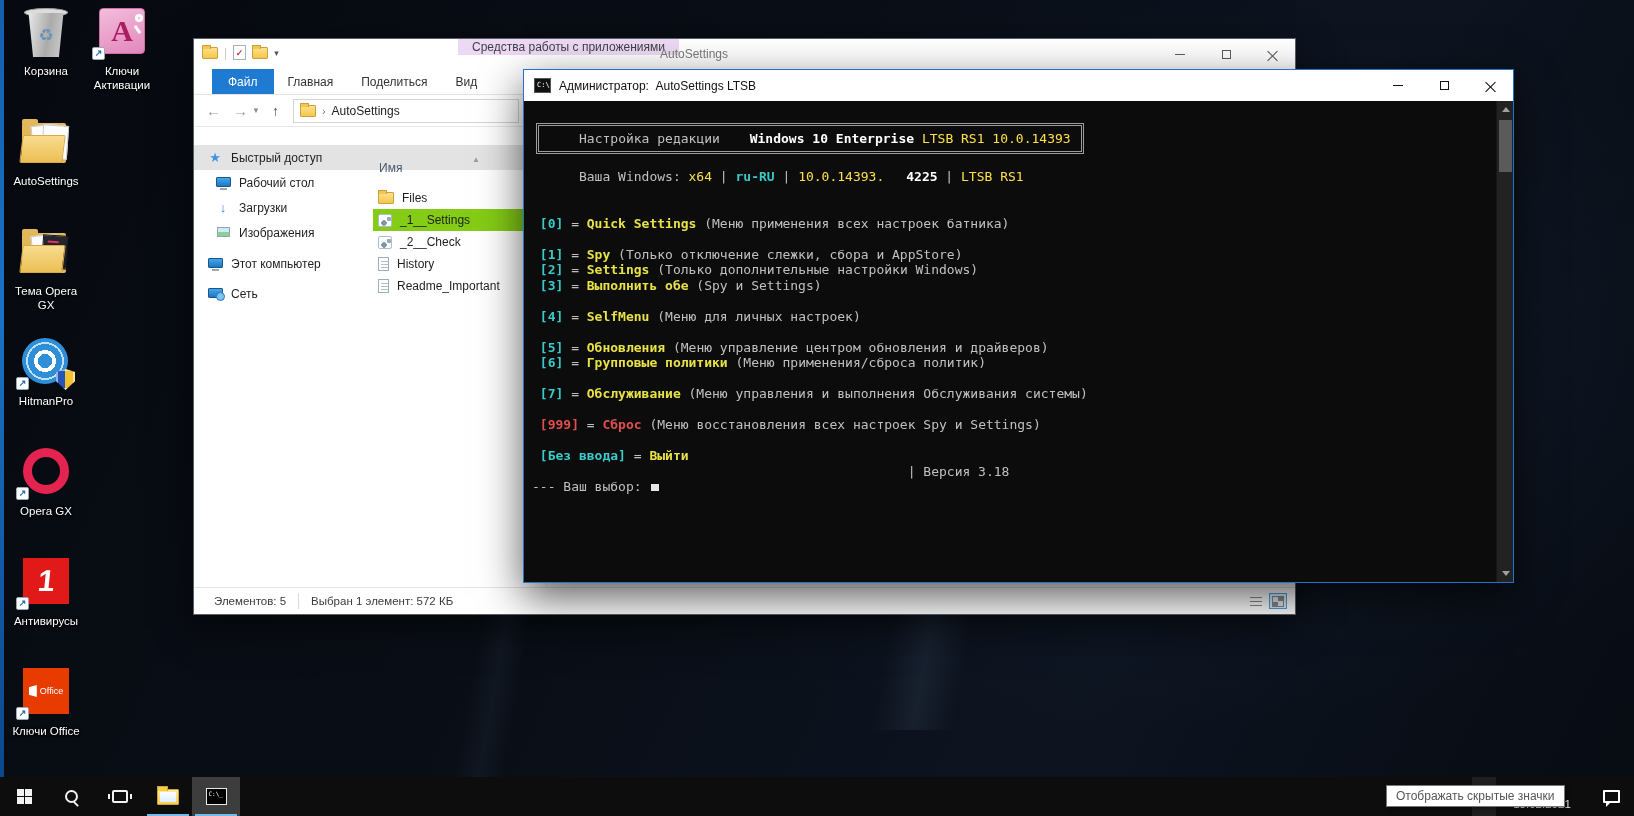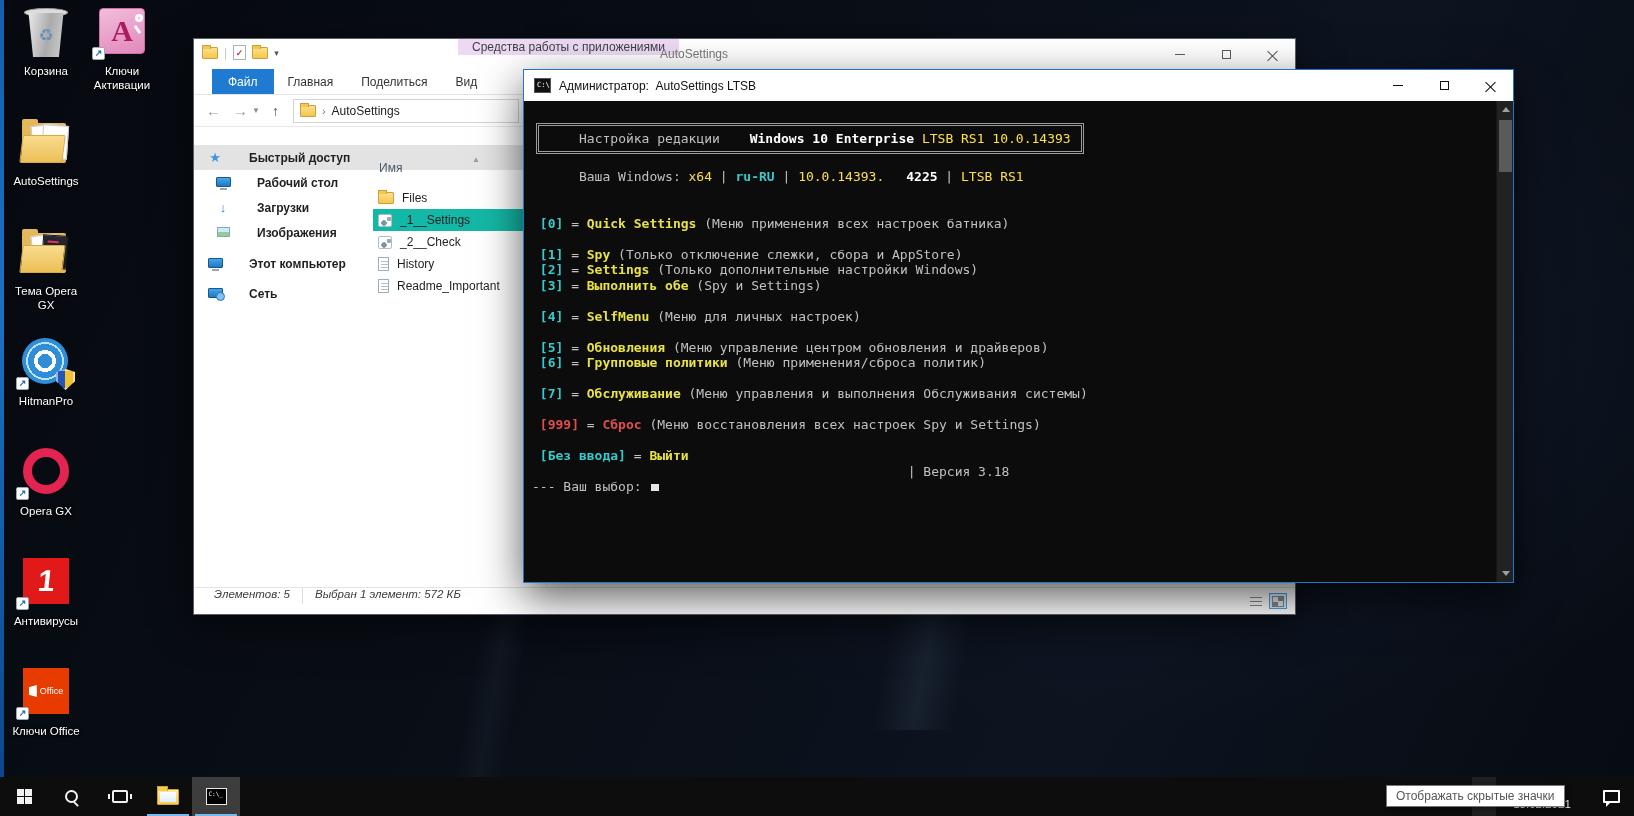--- a/index.html
+++ b/index.html
@@ -112,21 +112,21 @@
   .crumb-txt { font-size:12px; color:#222; }
   .ex-body { position:absolute; left:0; top:88px; right:0; bottom:27px; background:#fff; }
   .ex-split { position:absolute; left:352px; top:0; bottom:0; width:1px; background:#ececec; }
   .sidebar { position:absolute; left:0; top:18px; width:352px; }
   .sb-row { position:relative; height:25px; display:flex; align-items:center; font-size:12px;
             color:#1f1f1f; padding-left:33px; }
   .sb-row.lvl1 { padding-left:41px; }
   .sb-row.sel { background:#e3e3e3; }
   .sb-ico { position:absolute; left:12px; width:18px; text-align:center; }
   .sb-row.lvl1 .sb-ico { left:20px; }
-  .sb-txt { margin-left:22px;font-weight:bold; }
+  .sb-txt { margin-left:4px; }
   .si.star { color:#3f94e4; font-size:13px; }
   .si.mon { display:inline-block; width:15px; height:10px; border-radius:1px;
             background:linear-gradient(#45a7ea,#1f77c0); border:1px solid #17578d; position:relative; }
   .si.mon::after { content:""; position:absolute; left:3px; bottom:-4px; width:7px; height:2px;
                    background:#9aa6b1; }
   .si.dl { color:#2f7fd6; font-weight:bold; font-size:13px; }
   .si.doc { display:inline-block; width:11px; height:13px; background:#fff; border:1px solid #8fa4c0;
             background-image:repeating-linear-gradient(180deg,#7fa8d9 0 1px,transparent 1px 3px);
             background-size:7px 9px; background-repeat:no-repeat; background-position:2px 2px; }
   .si.pic { display:inline-block; width:13px; height:10px; border:1px solid #8fa4c0;
@@ -138,34 +138,34 @@
   .pin { position:absolute; right:8px; top:8px; width:10px; height:10px; }
   .pin::before { content:""; position:absolute; left:3px; top:0; width:5px; height:5px;
                  border:1px solid #8a8a8a; border-radius:1px; transform:rotate(45deg); }
   .pin::after { content:""; position:absolute; left:4px; bottom:0; width:1px; height:5px;
                 background:#8a8a8a; transform:rotate(45deg); }
   .filehead { position:absolute; left:185px; top:34px; font-size:12px; color:#4a5b6e; }
   .sort-chevron { position:absolute; left:278px; top:28px; font-size:8px; color:#9a9a9a; }
   .filelist { position:absolute; left:179px; top:60px; width:170px; }
   .f-row { position:relative; height:22px; display:flex; align-items:center; gap:8px;
            padding-left:5px; font-size:12px; color:#1f1f1f; }
-  .f-row.sel { background:#14b8a6; }
+  .f-row.sel { background:#84cc16; }
   .fi-folder { width:16px; height:12px; position:relative; border-radius:1px;
                background:linear-gradient(#ffe08a,#f5c64d); border:1px solid #c9a23f; }
   .fi-folder::before { content:""; position:absolute; left:-1px; top:-3px; width:7px; height:3px;
                        background:#f5c64d; border:1px solid #c9a23f; border-bottom:none; }
   .fi-gear { width:14px; height:13px; background:#fff; border:1px solid #aebecb; border-radius:2px;
              background-image:radial-gradient(circle at 5px 8px,#7e95a8 0 2.5px,transparent 3px),
                               radial-gradient(circle at 10px 4px,#97aabb 0 2px,transparent 2.5px); }
   .fi-doc { width:11px; height:14px; background:#fff; border:1px solid #9daebc;
             background-image:repeating-linear-gradient(180deg,#aebecb 0 1px,transparent 1px 3px);
             background-size:7px 8px; background-repeat:no-repeat; background-position:2px 3px; }
   .ex-status { position:absolute; left:0; bottom:0; right:0; height:27px; background:#fff;
-               border-top:1px solid #e4e4e4; display:flex; font-size:11.5px;
-               color:#3b3b3b;font-style:italic; }
+               border-top:1px solid #e4e4e4; display:flex; align-items:center; font-size:11.5px;
+               color:#3b3b3b; }
   .st-item { padding:0 12px 0 20px; }
   .st-div { width:1px; height:16px; background:#dcdcdc; }
   .st-sel { padding:0 12px; }
   .viewbtns { position:absolute; right:8px; top:5px; display:flex; gap:4px; }
   .vb { width:18px; height:16px; display:flex; align-items:center; justify-content:center; }
   .vb-list { width:12px; height:9px;
              background:repeating-linear-gradient(180deg,#8a8a8a 0 1px,transparent 1px 4px); }
   .vb.sel { border:1px solid #4aa3e0; background:#d9ecfb; }
   .vb-grid { width:10px; height:9px;
              background:conic-gradient(#8a8a8a 0 25%, transparent 0 50%, #8a8a8a 0 75%, transparent 0);

